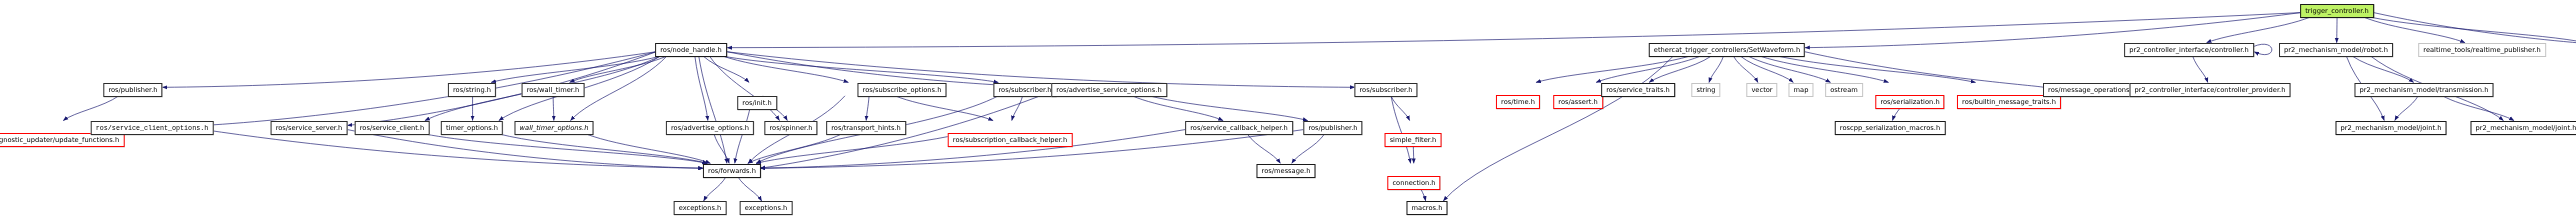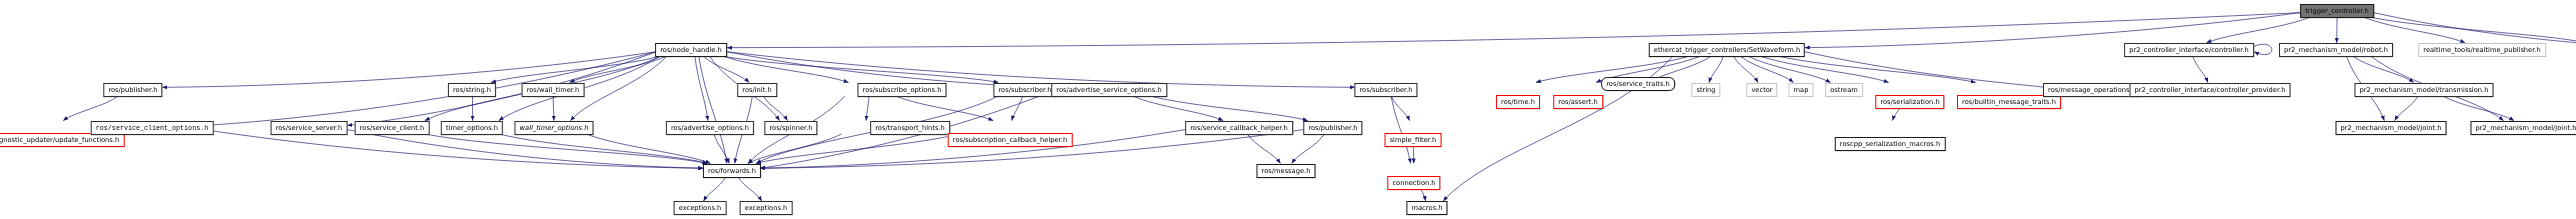--- a/index.html
+++ b/index.html
@@ -28,21 +28,21 @@
     color: #000000;
     font-size: 6.7px;
     line-height: 1.25;
     padding: 1.5px 4.1px 2.1px 4.1px;
     white-space: nowrap;
     box-shadow: 0.3px 0.3px 0 rgba(0,0,0,0.35);
     cursor: pointer;
     z-index: 2;
   }
   .gnode.root {
-    background: #737373;
+    background: #bef264;
     border: 0.8px solid #1a1a1a;
     cursor: default;
   }
   .gnode.red  { border: 0.8px solid #fe0000; margin-top: 12px; }
   .gnode.pale { border: 0.5px solid #c4c4c4; box-shadow: none; }
   .gnode.bold { border: 0.8px solid #1a1a1a; }
 </style>
 </head>
 <body>
 
@@ -132,54 +132,54 @@
   <div id="node-layer">
       <div class="gnode root" style="left: 2337px; top: 4.1px;">trigger_controller.h</div>
       <div class="gnode bold" style="left: 691px; top: 43px;">ros/node_handle.h</div>
       <div class="gnode bold" style="left: 1727px; top: 43px;">ethercat_trigger_controllers/SetWaveform.h</div>
       <div class="gnode " style="left: 2189px; top: 43px;">pr2_controller_interface/controller.h</div>
       <div class="gnode " style="left: 2336px; top: 43px;">pr2_mechanism_model/robot.h</div>
       <div class="gnode pale" style="left: 2482px; top: 43px;">realtime_tools/realtime_publisher.h</div>
       <div class="gnode " style="left: 133px; top: 83px;">ros/publisher.h</div>
       <div class="gnode " style="left: 472px; top: 83px;">ros/string.h</div>
       <div class="gnode " style="left: 553px; top: 83px;">ros/wall_timer.h</div>
-      <div class="gnode " style="left: 757px; top: 83px;">ros/init.h</div>
+      <div class="gnode " style="left: 757px; top: 96px;">ros/init.h</div>
       <div class="gnode " style="left: 902px; top: 83px;">ros/subscribe_options.h</div>
       <div class="gnode " style="left: 1025px; top: 83px;">ros/subscriber.h</div>
       <div class="gnode " style="left: 1109px; top: 83px;">ros/advertise_service_options.h</div>
       <div class="gnode " style="left: 1386px; top: 83px;">ros/subscriber.h</div>
       <div class="gnode red" style="left: 1518px; top: 83px;">ros/time.h</div>
       <div class="gnode red" style="left: 1578px; top: 83px;">ros/assert.h</div>
-      <div class="gnode bold" style="left: 1638px; top: 77px; border-radius: 6px;">ros/service_traits.h</div>
+      <div class="gnode bold" style="left: 1638px; top: 83px;">ros/service_traits.h</div>
       <div class="gnode pale" style="left: 1706px; top: 83px;">string</div>
       <div class="gnode pale" style="left: 1762px; top: 83px;">vector</div>
       <div class="gnode pale" style="left: 1801px; top: 83px;">map</div>
       <div class="gnode pale" style="left: 1844px; top: 83px;">ostream</div>
       <div class="gnode red" style="left: 1910px; top: 83px;">ros/serialization.h</div>
       <div class="gnode red" style="left: 2009px; top: 83px;">ros/builtin_message_traits.h</div>
       <div class="gnode " style="left: 2092px; top: 83px;">ros/message_operations.h</div>
       <div class="gnode " style="left: 2210px; top: 83px;">pr2_controller_interface/controller_provider.h</div>
       <div class="gnode " style="left: 2424px; top: 83px;">pr2_mechanism_model/transmission.h</div>
       <div class="gnode red" style="left: 54px; top: 121px;">diagnostic_updater/update_functions.h</div>
       <div class="gnode " style="left: 152px; top: 121px; font-family: Liberation Mono, monospace;">ros/service_client_options.h</div>
       <div class="gnode " style="left: 309px; top: 121px;">ros/service_server.h</div>
       <div class="gnode " style="left: 392px; top: 121px;">ros/service_client.h</div>
       <div class="gnode " style="left: 472px; top: 121px;">timer_options.h</div>
       <div class="gnode " style="left: 554px; top: 121px; font-style: italic;">wall_timer_options.h</div>
       <div class="gnode " style="left: 710px; top: 121px; text-align: center;">ros/advertise_options.h</div>
       <div class="gnode " style="left: 791px; top: 121px;">ros/spinner.h</div>
-      <div class="gnode " style="left: 866px; top: 121px; margin-left: 44px;">ros/transport_hints.h</div>
+      <div class="gnode " style="left: 866px; top: 121px;">ros/transport_hints.h</div>
       <div class="gnode red" style="left: 1010px; top: 121px;">ros/subscription_callback_helper.h</div>
       <div class="gnode " style="left: 1239px; top: 121px;">ros/service_callback_helper.h</div>
       <div class="gnode " style="left: 1333px; top: 121px;">ros/publisher.h</div>
       <div class="gnode red" style="left: 1413px; top: 121px;">simple_filter.h</div>
-      <div class="gnode bold" style="left: 1890px; top: 137px;">roscpp_serialization_macros.h</div>
+      <div class="gnode bold" style="left: 1890px; top: 121px;">roscpp_serialization_macros.h</div>
       <div class="gnode bold" style="left: 2391px; top: 121px;">pr2_mechanism_model/joint.h</div>
       <div class="gnode bold" style="left: 2526px; top: 121px;">pr2_mechanism_model/joint.h</div>
       <div class="gnode bold" style="left: 732px; top: 164px;">ros/forwards.h</div>
       <div class="gnode bold" style="left: 1286px; top: 164px;">ros/message.h</div>
       <div class="gnode red" style="left: 1414px; top: 164px;">connection.h</div>
       <div class="gnode " style="left: 700px; top: 201px;">exceptions.h</div>
       <div class="gnode " style="left: 766px; top: 201px;">exceptions.h</div>
-      <div class="gnode bold" style="left: 1427px; top: 201px; font-style: italic;">macros.h</div>
+      <div class="gnode bold" style="left: 1427px; top: 201px;">macros.h</div>
     </div>
 </div>
 
 
 </body></html>

